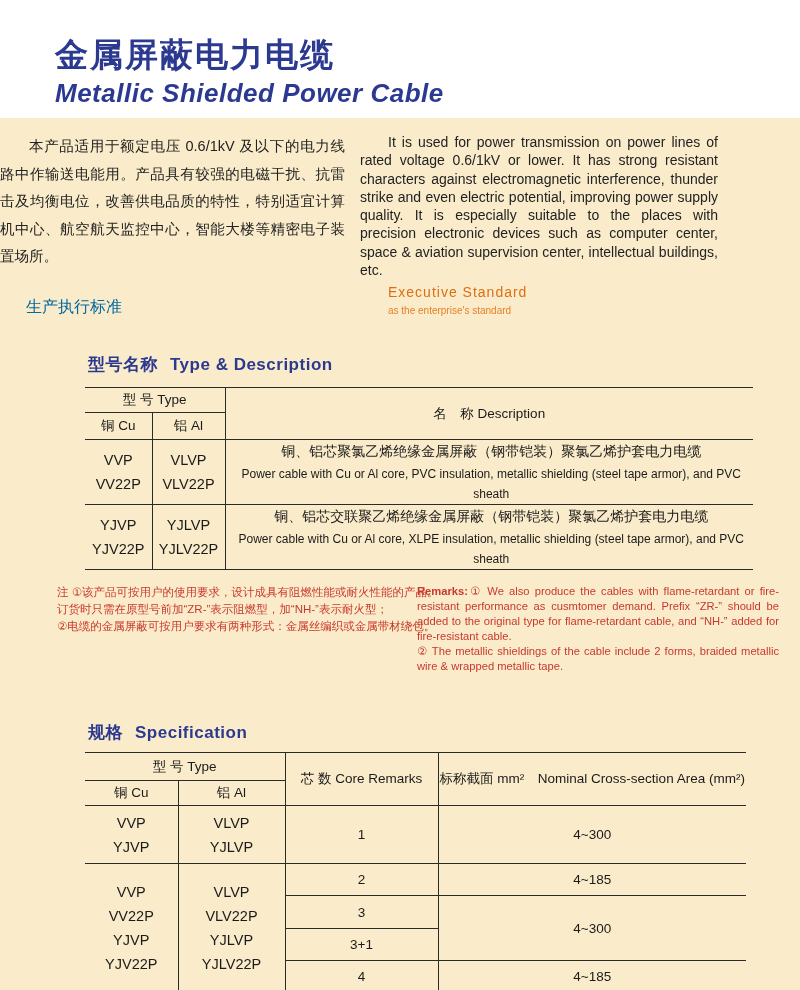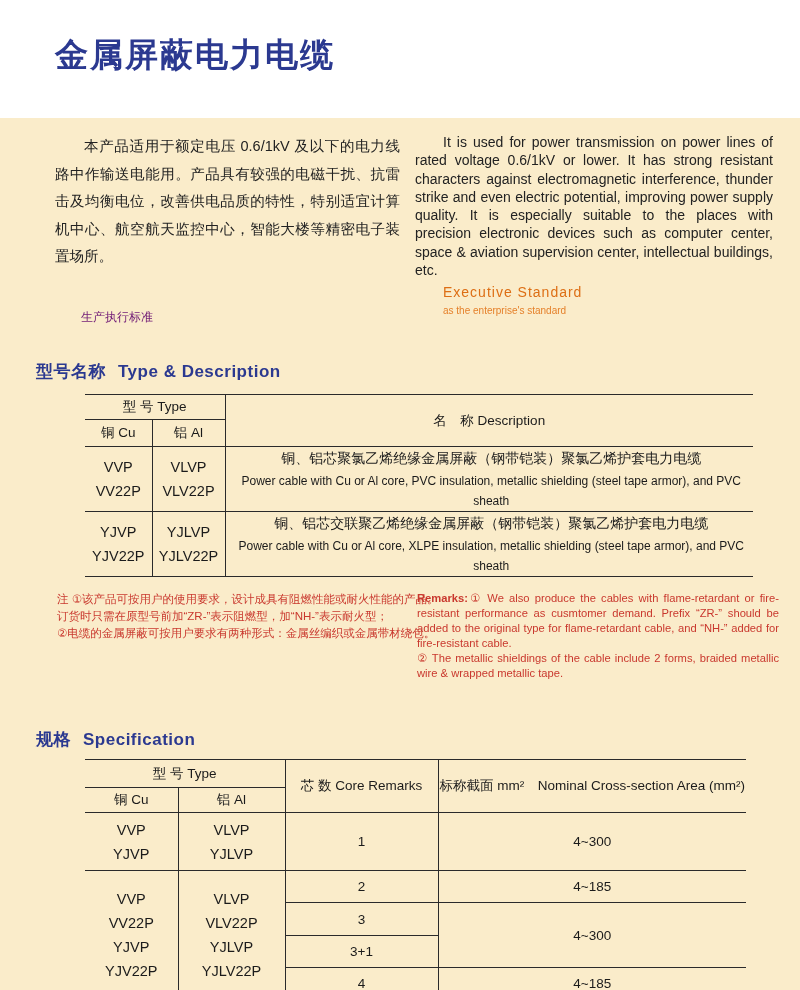--- a/index.html
+++ b/index.html
@@ -9,32 +9,32 @@
 
   
   .masthead { height:118px; padding:38px 4px 0 55px; background:#fff; }
   .title-zh { font-size:33px; font-weight:bold; color:#2B3990; letter-spacing:2px; line-height:1; }
   .title-en { font-size:26px; font-weight:bold; font-style:italic; color:#2B3990; margin-top:9px; line-height:1; letter-spacing:0.5px; }
 
   
   .panel { height:872px; background:#FAECCA; padding-top:15px; }
 
   
-  .cols { display:flex; padding-left:55px; }
+  .cols { display:flex; }
   .col-zh { width:345px; margin-right:15px; }
   .col-en { width:358px; }
   .p-zh { font-size:14.5px; line-height:27.5px; text-align:justify; text-indent:2em; color:#222; }
   .p-en { font-size:14px; line-height:18.3px; text-align:justify; text-indent:2em; color:#222; }
-  .std-zh { margin-top:37px; padding-left:26px; color:#701a75; font-size:12px; line-height:18.5px; }
+  .std-zh { margin-top:27px; padding-left:26px; color:#0369a1; font-size:16px; line-height:18.5px; }
   .std-en { margin-top:5px; padding-left:28px; }
   .std-en-title { color:#DD6E14; font-weight:normal; font-size:14px; letter-spacing:1px; line-height:17px; }
   .std-en-sub { color:#E5802A; font-size:10px; line-height:16px; margin-top:2px; }
 
   
-  .sec-head { padding-left:36px; font-size:17px; font-weight:bold; color:#2B3990; line-height:20px; letter-spacing:0.5px; }
+  .sec-head { padding-left:88px; font-size:17px; font-weight:bold; color:#2B3990; line-height:20px; letter-spacing:0.5px; }
   .sec-head .gap { display:inline-block; width:12px; }
   .sec-head-1 { margin-top:36px; }
   .sec-head-2 { margin-top:49px; }
 
   
   table.tbl { border-collapse:collapse; table-layout:fixed; margin-left:85px; border-top:1.5px solid #2a2a2a; }
   .tbl th, .tbl td { border-bottom:1.5px solid #2a2a2a; font-weight:normal; text-align:center; vertical-align:middle; padding:0; color:#1b1b1b; }
   .bR { border-right:1px solid #2a2a2a; }
   .tbl th { font-size:13.5px; }
   .codes div { font-size:14.5px; line-height:24px;text-align:center; }
@@ -57,20 +57,21 @@
   .notes-en { width:362px; font-size:11.2px; line-height:15px; text-align:justify; }
   .notes-en .lbl { font-weight:bold; }
 </style>
 </head>
 <body>
 
 <div class="page">
 
   <div class="masthead">
     <div class="title-zh">金属屏蔽电力电缆</div>
+    <div class="title-en">Metallic Shielded Power Cable</div>
   </div>
 
   <div class="panel">
 
     <div class="cols">
       <div class="col-zh">
         <div class="p-zh">本产品适用于额定电压 0.6/1kV 及以下的电力线路中作输送电能用。产品具有较强的电磁干扰、抗雷击及均衡电位，改善供电品质的特性，特别适宜计算机中心、航空航天监控中心，智能大楼等精密电子装置场所。</div>
         <div class="std-zh">
           <div>生产执行标准</div>
         </div>

